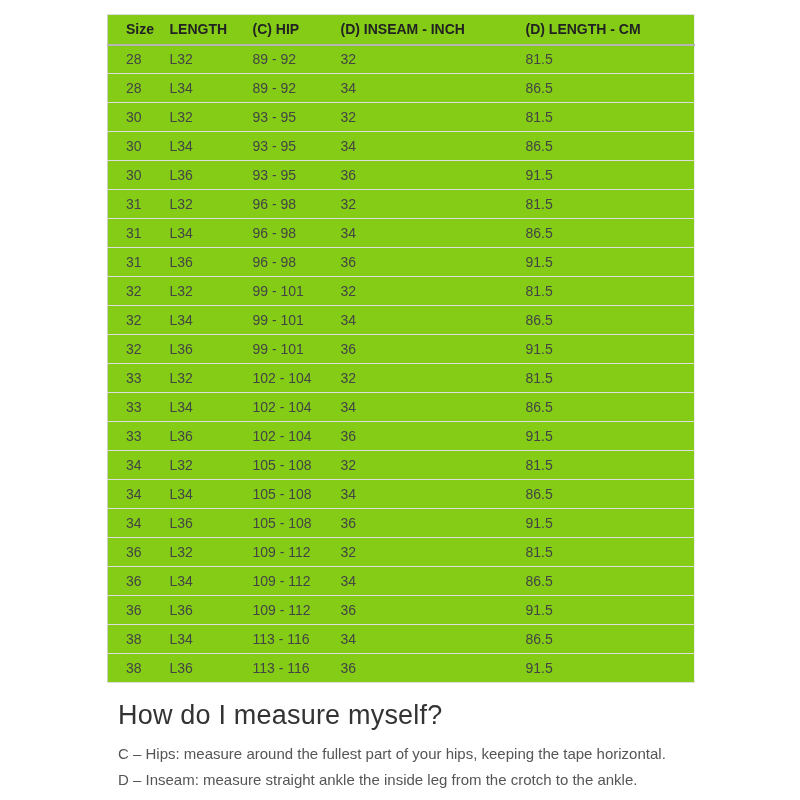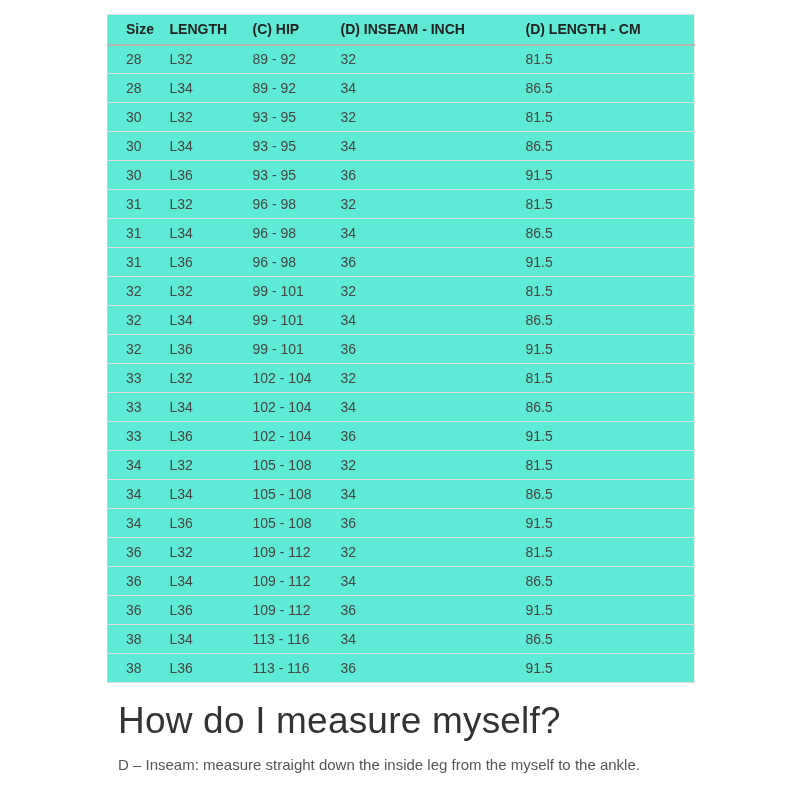--- a/index.html
+++ b/index.html
@@ -13,21 +13,21 @@
   .content {
     position: absolute;
     left: 107px;
     top: 14px;
     width: 587px;
   }
   table.size-table {
     border-collapse: collapse;
     table-layout: fixed;
     width: 587px;
-    background: #5eead4;
+    background: #84cc16;
     border-top: 1px solid #dddddd;
     border-left: 1px solid #cccccc;
     border-right: 1px solid #efefef;
   }
   .size-table th, .size-table td {
     text-align: left;
     vertical-align: middle;
     padding: 0;
     height: 29px;
     font-size: 14px;
@@ -40,21 +40,21 @@
     color: #222222;
     font-weight: bold;
     height: 30px;
     border-bottom: 2px solid #b5b5b5;
   }
   .size-table th:first-child, .size-table td:first-child {
     padding-left: 18px;
   }
   h2.measure-heading {
     margin: 17px 0 10px 11px;
-    font-size: 37px;
+    font-size: 27px;
     font-weight: 400;
     color: #333333;
     letter-spacing: 0.2px;
   }
   p.measure-note {
     margin: 0 0 0 11px;
     font-size: 15px;
     line-height: 26px;
     color: #555555;
   }
@@ -234,16 +234,17 @@
           <td>L36</td>
           <td>113 - 116</td>
           <td>36</td>
           <td>91.5</td>
         </tr>
       </tbody>
   </table>
 
   <h2 class="measure-heading">How do I measure myself?</h2>
 
-
-  <p class="measure-note">D – Inseam: measure straight down the inside leg from the myself to the ankle.</p>
+  <p class="measure-note">C – Hips: measure around the fullest part of your hips, keeping the tape horizontal.</p>
+
+  <p class="measure-note">D – Inseam: measure straight ankle the inside leg from the crotch to the ankle.</p>
 
 </div>
 
 </body></html>

